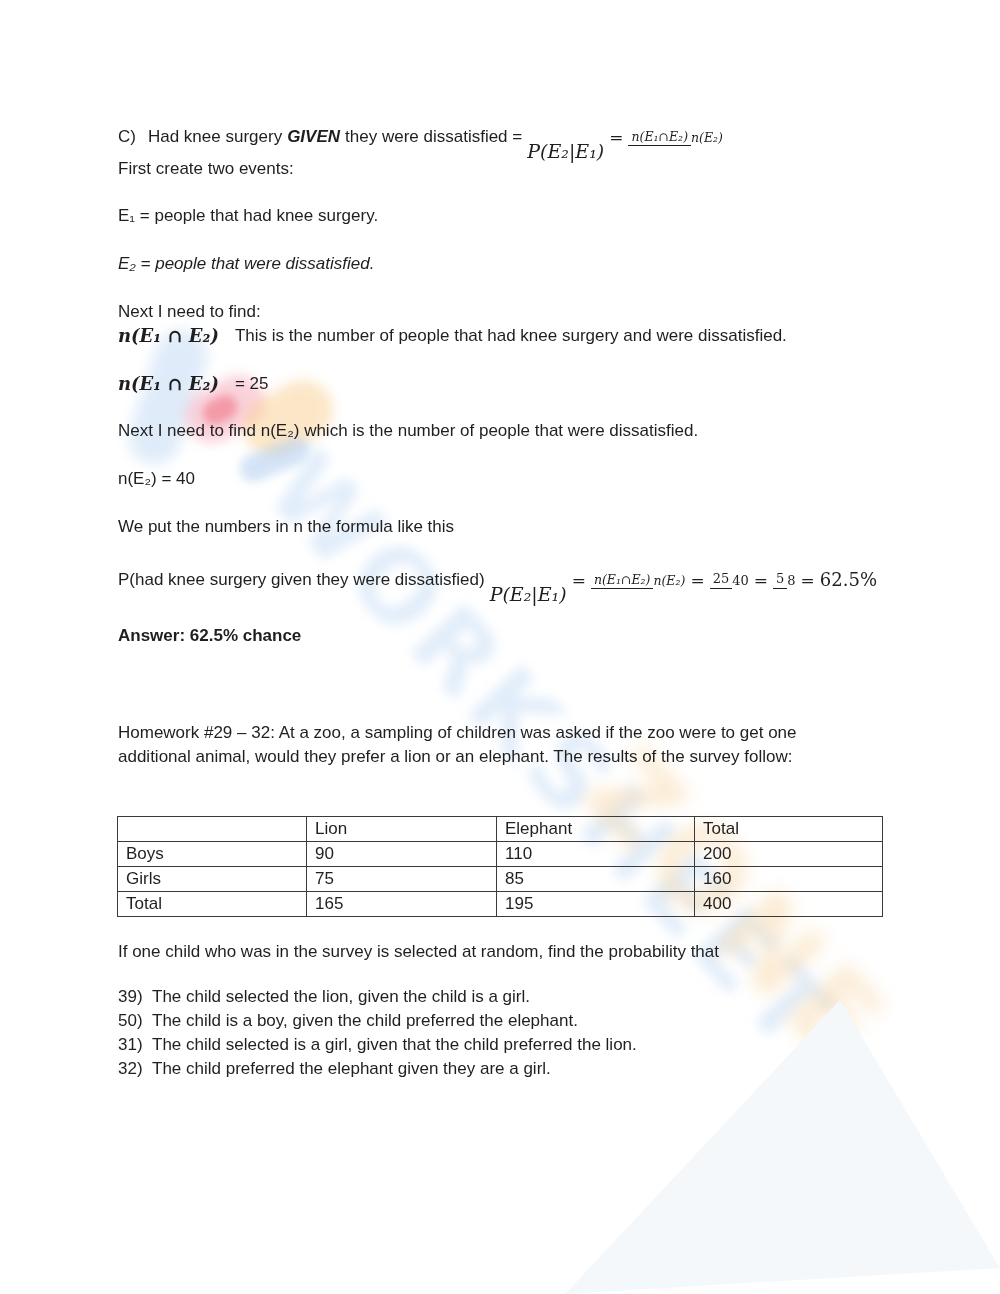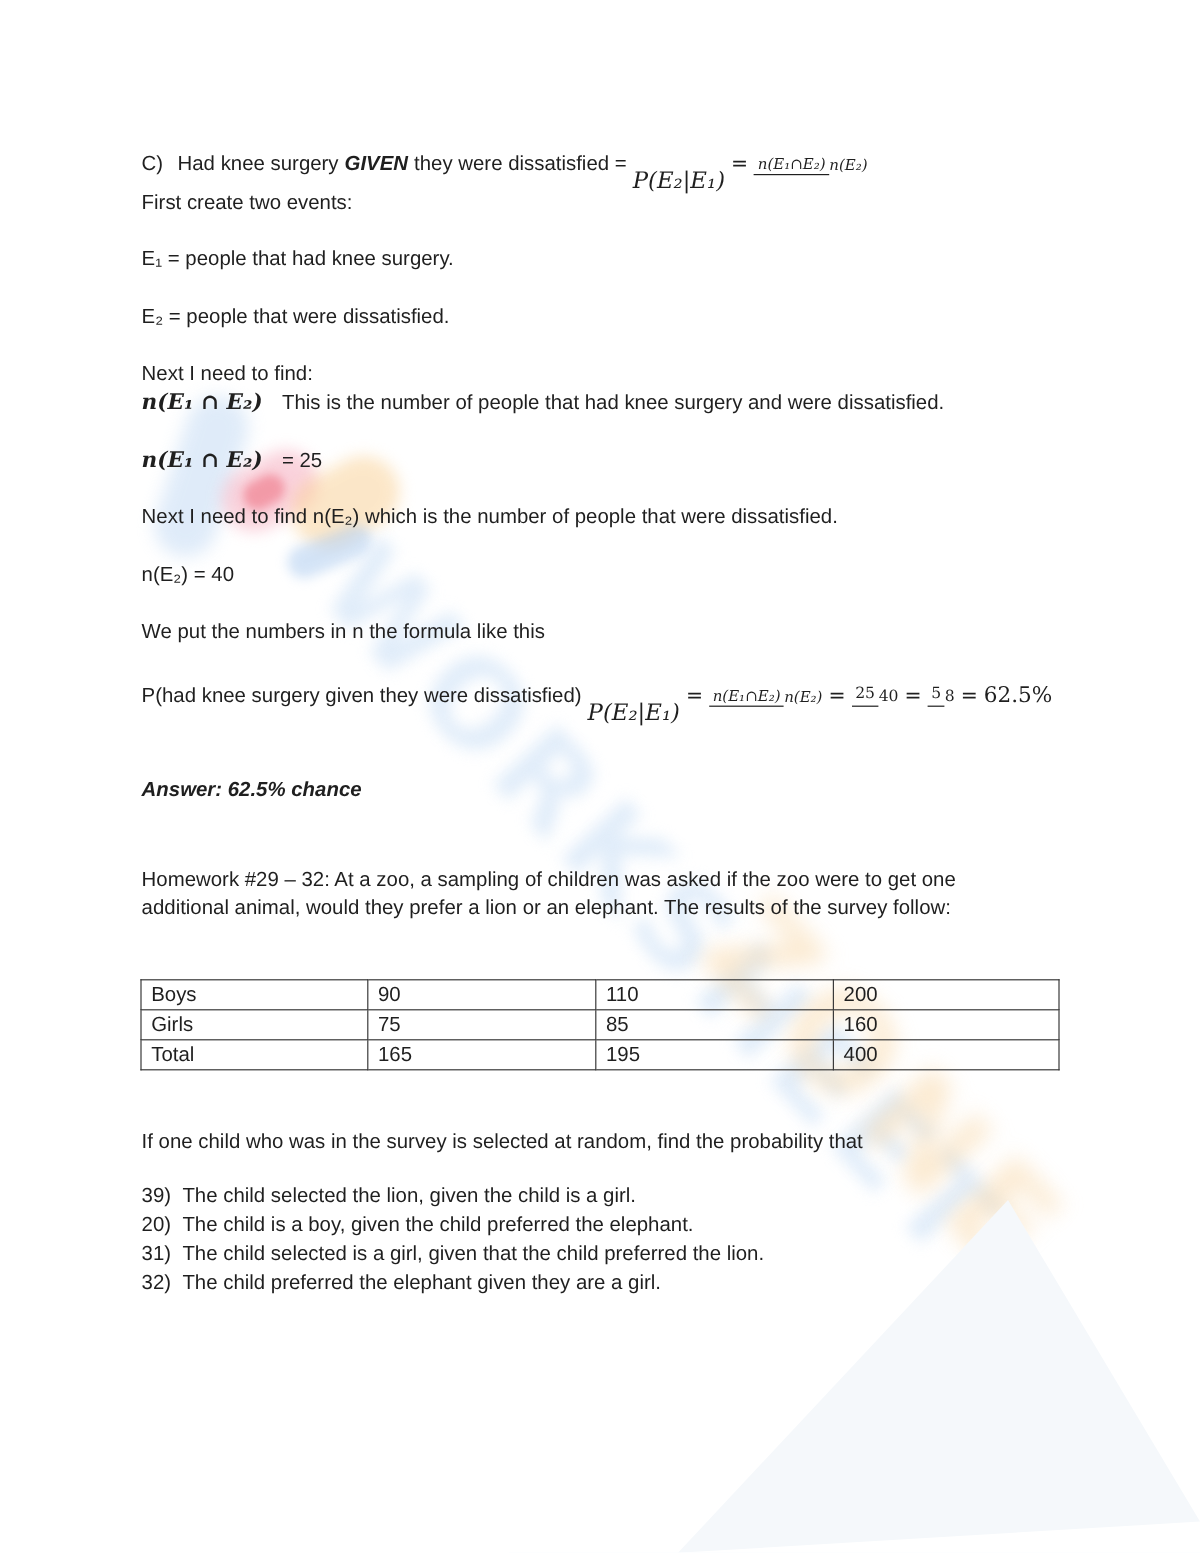--- a/index.html
+++ b/index.html
@@ -62,21 +62,21 @@
   <span class="math m19">P(E₂|E₁)</span>
   <span class="eq">=</span>
   <span class="frac">
     <span class="num math">n(E₁∩E₂)</span>
     <span class="den math">n(E₂)</span>
   </span>
 </div>
 
 <div class="line" style="top:158px;">First create two events:</div>
 <div class="line" style="top:205px;">E₁ = people that had knee surgery.</div>
-<div class="line" style="top:253px;">E₂ = people that were dissatisfied.</div>
+<div class="line" style="top:253px;font-style:italic;">E₂ = people that were dissatisfied.</div>
 <div class="line" style="top:301px;">Next I need to find:</div>
 
 <div class="line row" style="top:322px;height:27px;">
   <span class="math m18">n(E₁ ∩ E₂)</span>
   <span class="gaptext">This is the number of people that had knee surgery and were dissatisfied.</span>
 </div>
 
 <div class="line row" style="top:370px;height:27px;">
   <span class="math m18">n(E₁ ∩ E₂)</span>
   <span class="gaptext">= 25</span>
@@ -101,35 +101,41 @@
   </span>
   <span class="eq">=</span>
   <span class="frac">
     <span class="num upright">5</span>
     <span class="den upright">8</span>
   </span>
   <span class="eq">=</span>
   <span class="result">62.5%</span>
 </div>
 
-<div class="line bold" style="top:647px;font-style:italic;">Answer:  62.5% chance</div>
+<div class="line bold" style="top:625px;">Answer:  62.5% chance</div>
 
 <div class="line para" style="top:721px;">
   <div>Homework #29 – 32:  At a zoo, a sampling of children was asked if the zoo were to get one</div>
   <div>additional animal, would they prefer a lion or an elephant.  The results of the survey follow:</div>
 </div>
 
 <table class="data-table">
   <colgroup>
     <col style="width:189px">
       <col style="width:190px">
       <col style="width:198px">
       <col style="width:188px">
   </colgroup>
   <tbody>
+      <tr>
+    <th></th>
+    <th>Lion</th>
+    <th>Elephant</th>
+    <th>Total</th>
+  </tr>
   <tr>
     <td>Boys</td>
     <td>90</td>
     <td>110</td>
     <td>200</td>
   </tr>
   <tr>
     <td>Girls</td>
     <td>75</td>
     <td>85</td>
@@ -143,20 +149,20 @@
   </tr>
 </tbody>
   </table>
 
 <div class="line" style="top:941px;">If one child who was in the survey is selected at random, find the probability that</div>
 
 <div class="line" style="top:986px;">
   <span class="qnum">39)</span><span>The child selected the lion, given the child is a girl.</span>
 </div>
 <div class="line" style="top:1010px;">
-  <span class="qnum">20)</span><span>The child is a boy, given the child preferred the elephant.</span>
+  <span class="qnum">50)</span><span>The child is a boy, given the child preferred the elephant.</span>
 </div>
 <div class="line" style="top:1034px;">
   <span class="qnum">31)</span><span>The child selected is a girl, given that the child preferred the lion.</span>
 </div>
 <div class="line" style="top:1058px;">
   <span class="qnum">32)</span><span>The child preferred the elephant given they are a girl.</span>
 </div>
 
 </body></html>

